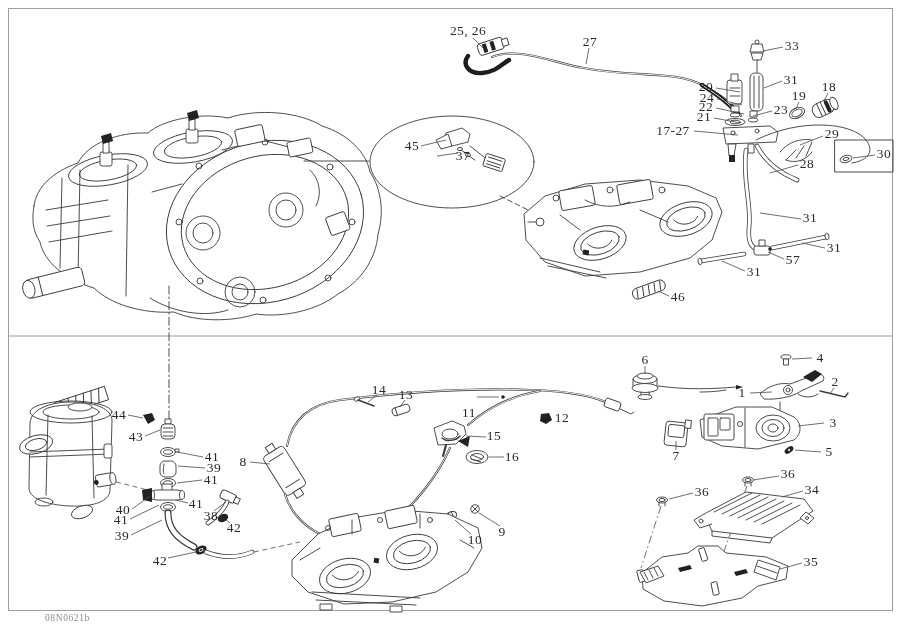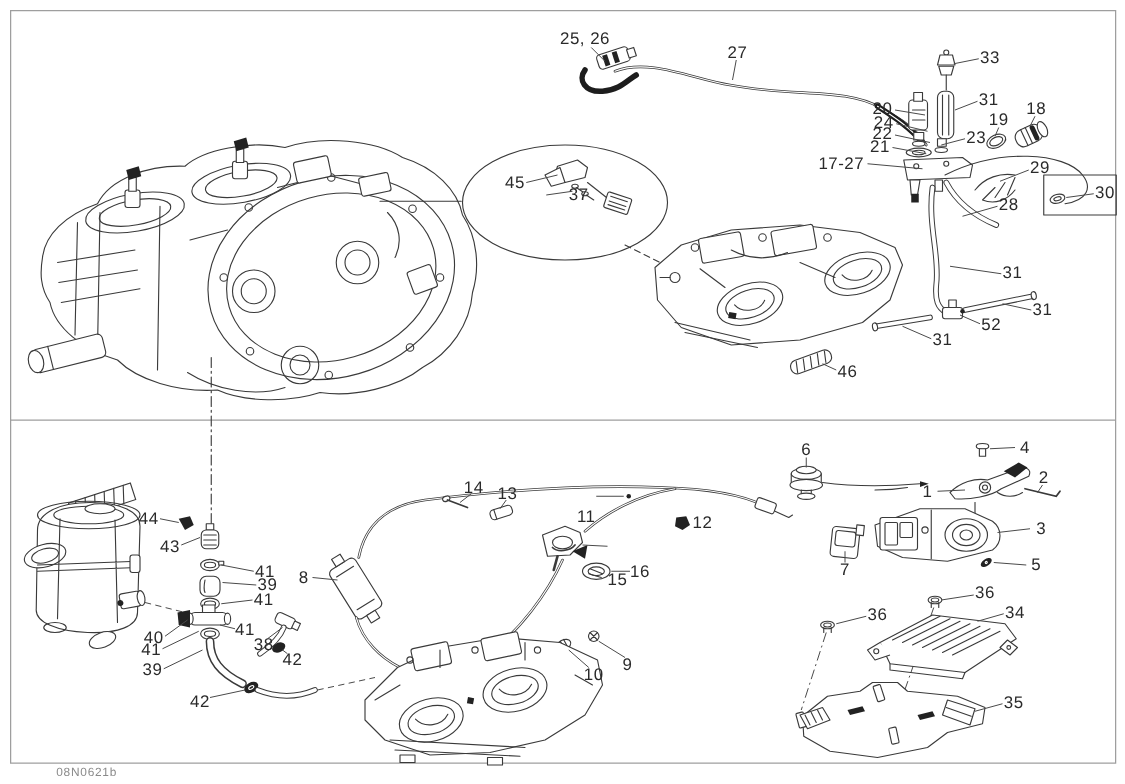--- a/index.html
+++ b/index.html
@@ -1,18 +1,18 @@
 <!DOCTYPE html>
 <html style="--bg: #ffffff; --ink: #3a3a3a; --frame: #9e9e9e; --label: #2a2a2a;"><head>
 <meta charset="utf-8">
 <style>
   html,body { margin:0; padding:0; background:#fff; }
   .stage {
     position:relative; width:900px; height:627px; background:var(--bg,#fff);
-    overflow:hidden; font-family:Liberation Sans, sans-serif;
+    overflow:hidden; font-family:Liberation Serif, serif;
   }
   .stage svg { position:absolute; left:0; top:0; }
   .callout {
     position:absolute; transform:translate(-50%,-50%);
     font-size:13.5px; letter-spacing:.4px; color:var(--label,#2a2a2a);
     white-space:nowrap; line-height:1;
   }
   .code {
     position:absolute; left:4px; top:613px; font-size:9.5px;
     color:#8a8a8a; letter-spacing:.6px;margin-left:41px;
@@ -510,41 +510,41 @@
       <div class="callout" style="left: 781px; top: 110px;">23</div>
       <div class="callout" style="left: 704px; top: 117px;">21</div>
       <div class="callout" style="left: 673px; top: 131px;">17-27</div>
       <div class="callout" style="left: 832px; top: 134px;">29</div>
       <div class="callout" style="left: 884px; top: 154px;">30</div>
       <div class="callout" style="left: 807px; top: 164px;">28</div>
       <div class="callout" style="left: 412px; top: 146px;">45</div>
       <div class="callout" style="left: 428px; top: 156px; margin-left: 35px;">37</div>
       <div class="callout" style="left: 810px; top: 218px;">31</div>
       <div class="callout" style="left: 834px; top: 248px;">31</div>
-      <div class="callout" style="left: 793px; top: 260px;">52</div>
+      <div class="callout" style="left: 793px; top: 260px;">57</div>
       <div class="callout" style="left: 754px; top: 272px;">31</div>
       <div class="callout" style="left: 678px; top: 297px;">46</div>
       <div class="callout" style="left: 119px; top: 415px;">44</div>
       <div class="callout" style="left: 136px; top: 437px;">43</div>
       <div class="callout" style="left: 212px; top: 457px;">41</div>
       <div class="callout" style="left: 214px; top: 468px;">39</div>
       <div class="callout" style="left: 211px; top: 480px;">41</div>
       <div class="callout" style="left: 243px; top: 462px;">8</div>
       <div class="callout" style="left: 196px; top: 504px;">41</div>
       <div class="callout" style="left: 211px; top: 516px;">38</div>
       <div class="callout" style="left: 234px; top: 528px;">42</div>
       <div class="callout" style="left: 123px; top: 510px;">40</div>
       <div class="callout" style="left: 121px; top: 520px;">41</div>
       <div class="callout" style="left: 122px; top: 536px;">39</div>
       <div class="callout" style="left: 160px; top: 561px;">42</div>
       <div class="callout" style="left: 379px; top: 390px;">14</div>
       <div class="callout" style="left: 406px; top: 395px;">13</div>
       <div class="callout" style="left: 469px; top: 397px; margin-top: 16px;">11</div>
       <div class="callout" style="left: 562px; top: 418px;">12</div>
-      <div class="callout" style="left: 494px; top: 436px; margin-top: 28px;">15</div>
+      <div class="callout" style="left: 494px; top: 436px;">15</div>
       <div class="callout" style="left: 512px; top: 457px;">16</div>
       <div class="callout" style="left: 502px; top: 532px;">9</div>
       <div class="callout" style="left: 475px; top: 540px;">10</div>
       <div class="callout" style="left: 645px; top: 360px;">6</div>
       <div class="callout" style="left: 820px; top: 358px;">4</div>
       <div class="callout" style="left: 835px; top: 382px;">2</div>
       <div class="callout" style="left: 742px; top: 393px;">1</div>
       <div class="callout" style="left: 833px; top: 423px;">3</div>
       <div class="callout" style="left: 676px; top: 456px;">7</div>
       <div class="callout" style="left: 829px; top: 452px;">5</div>

